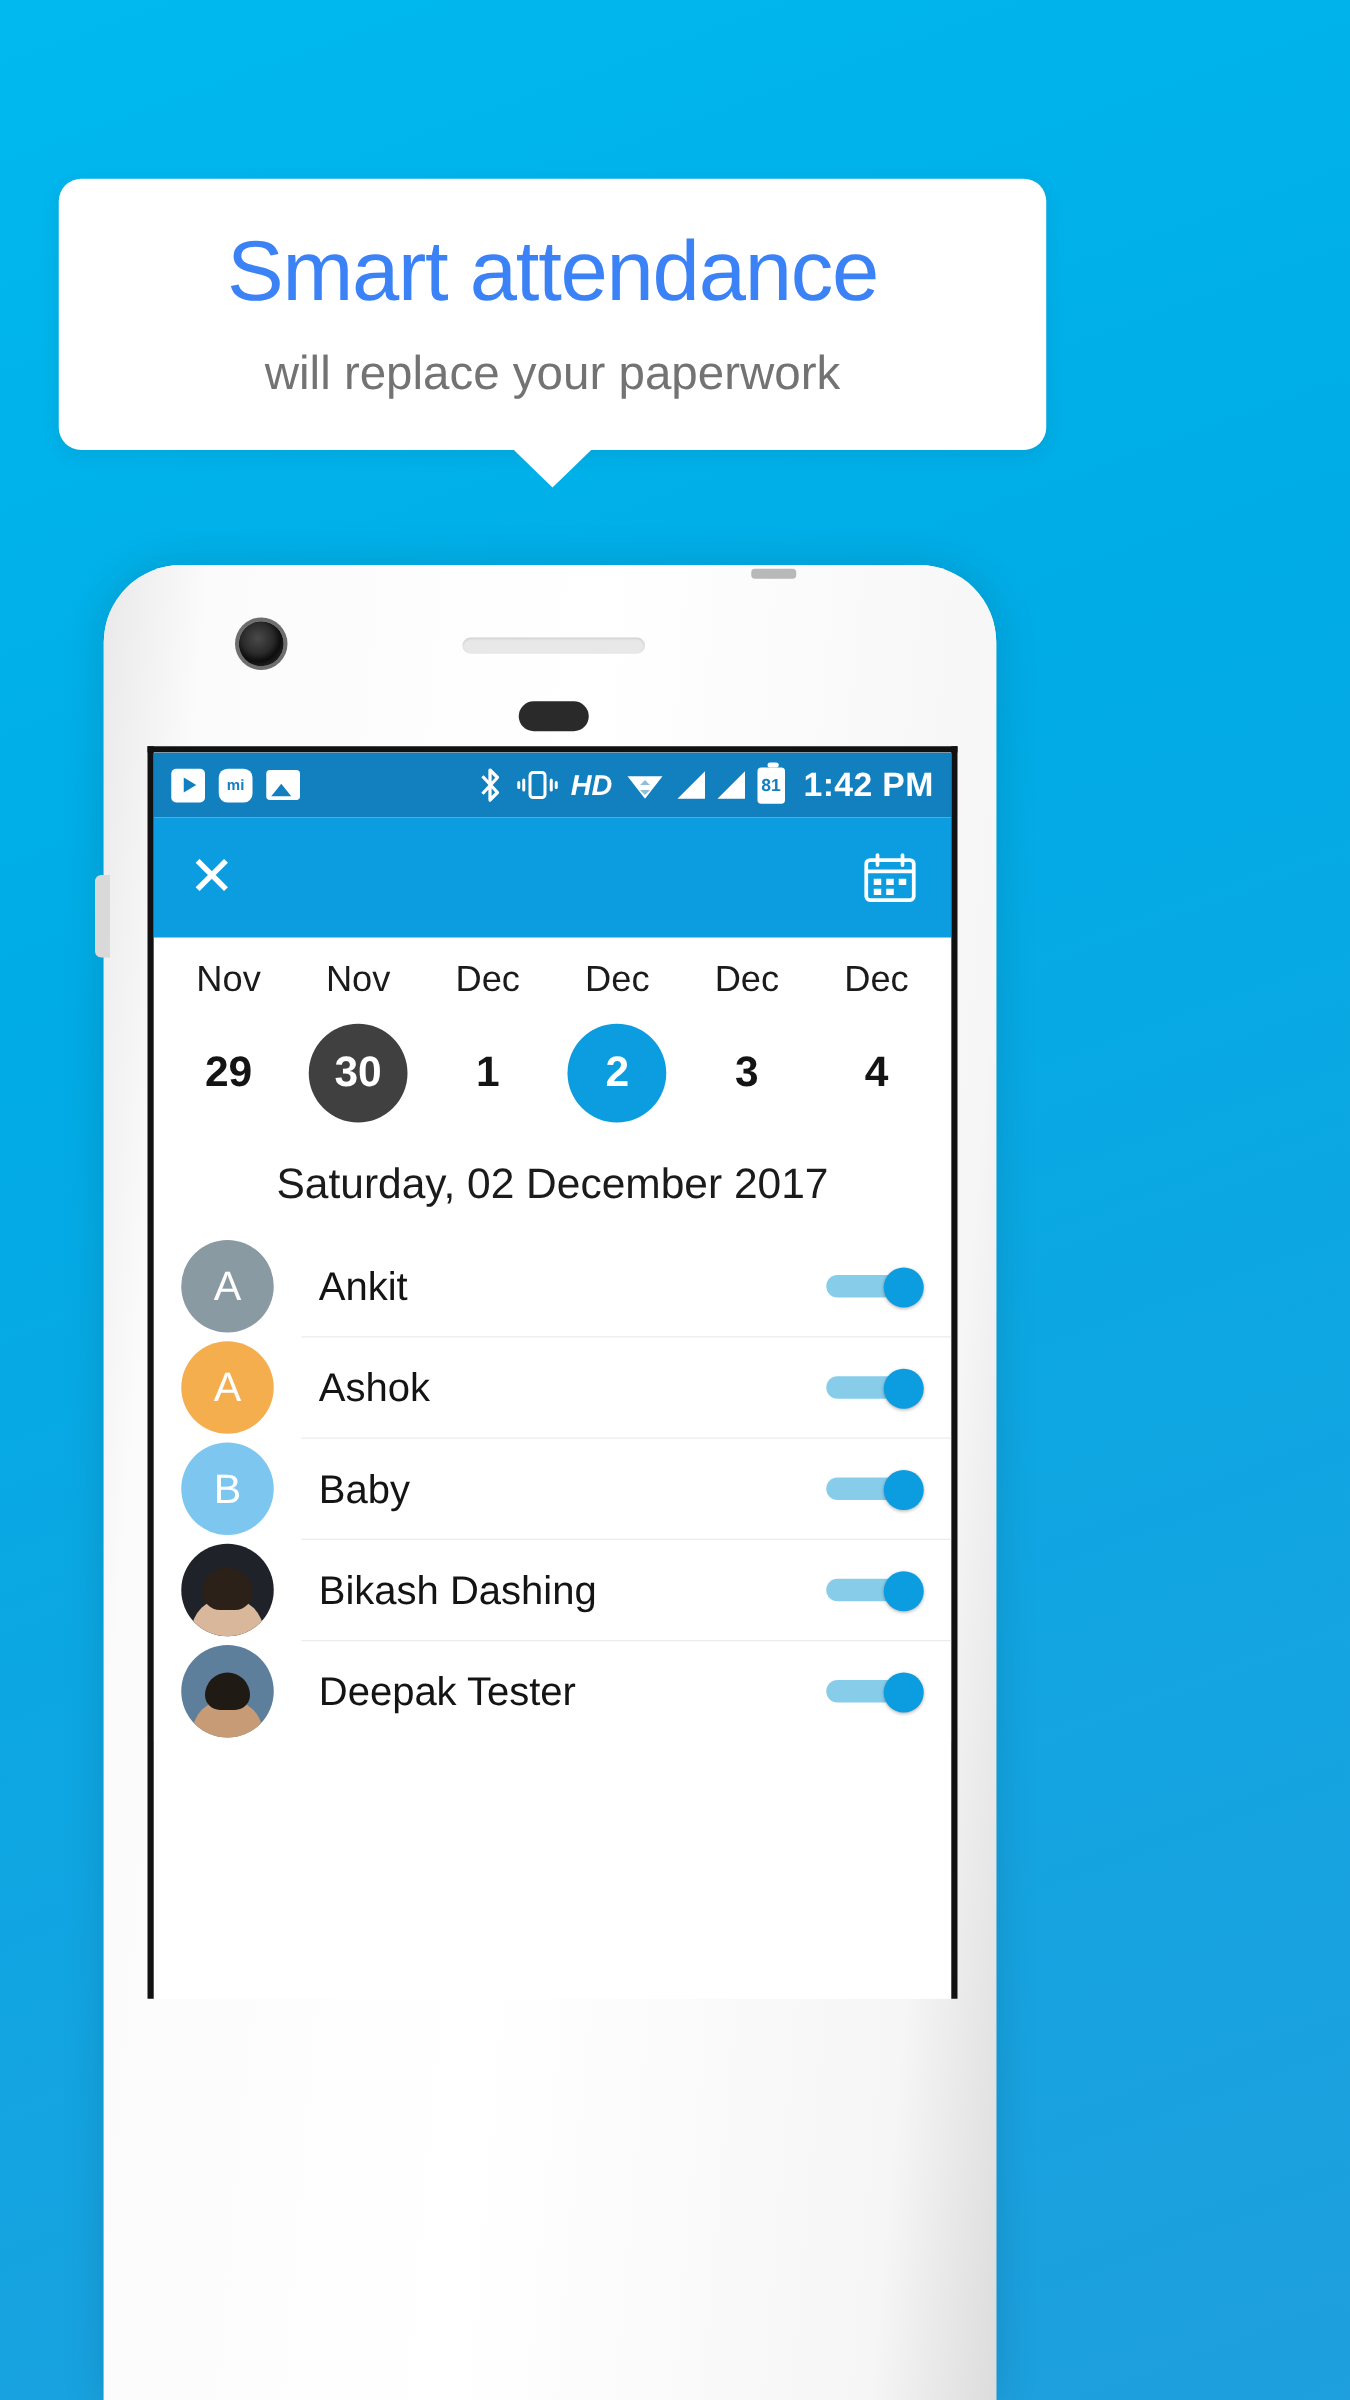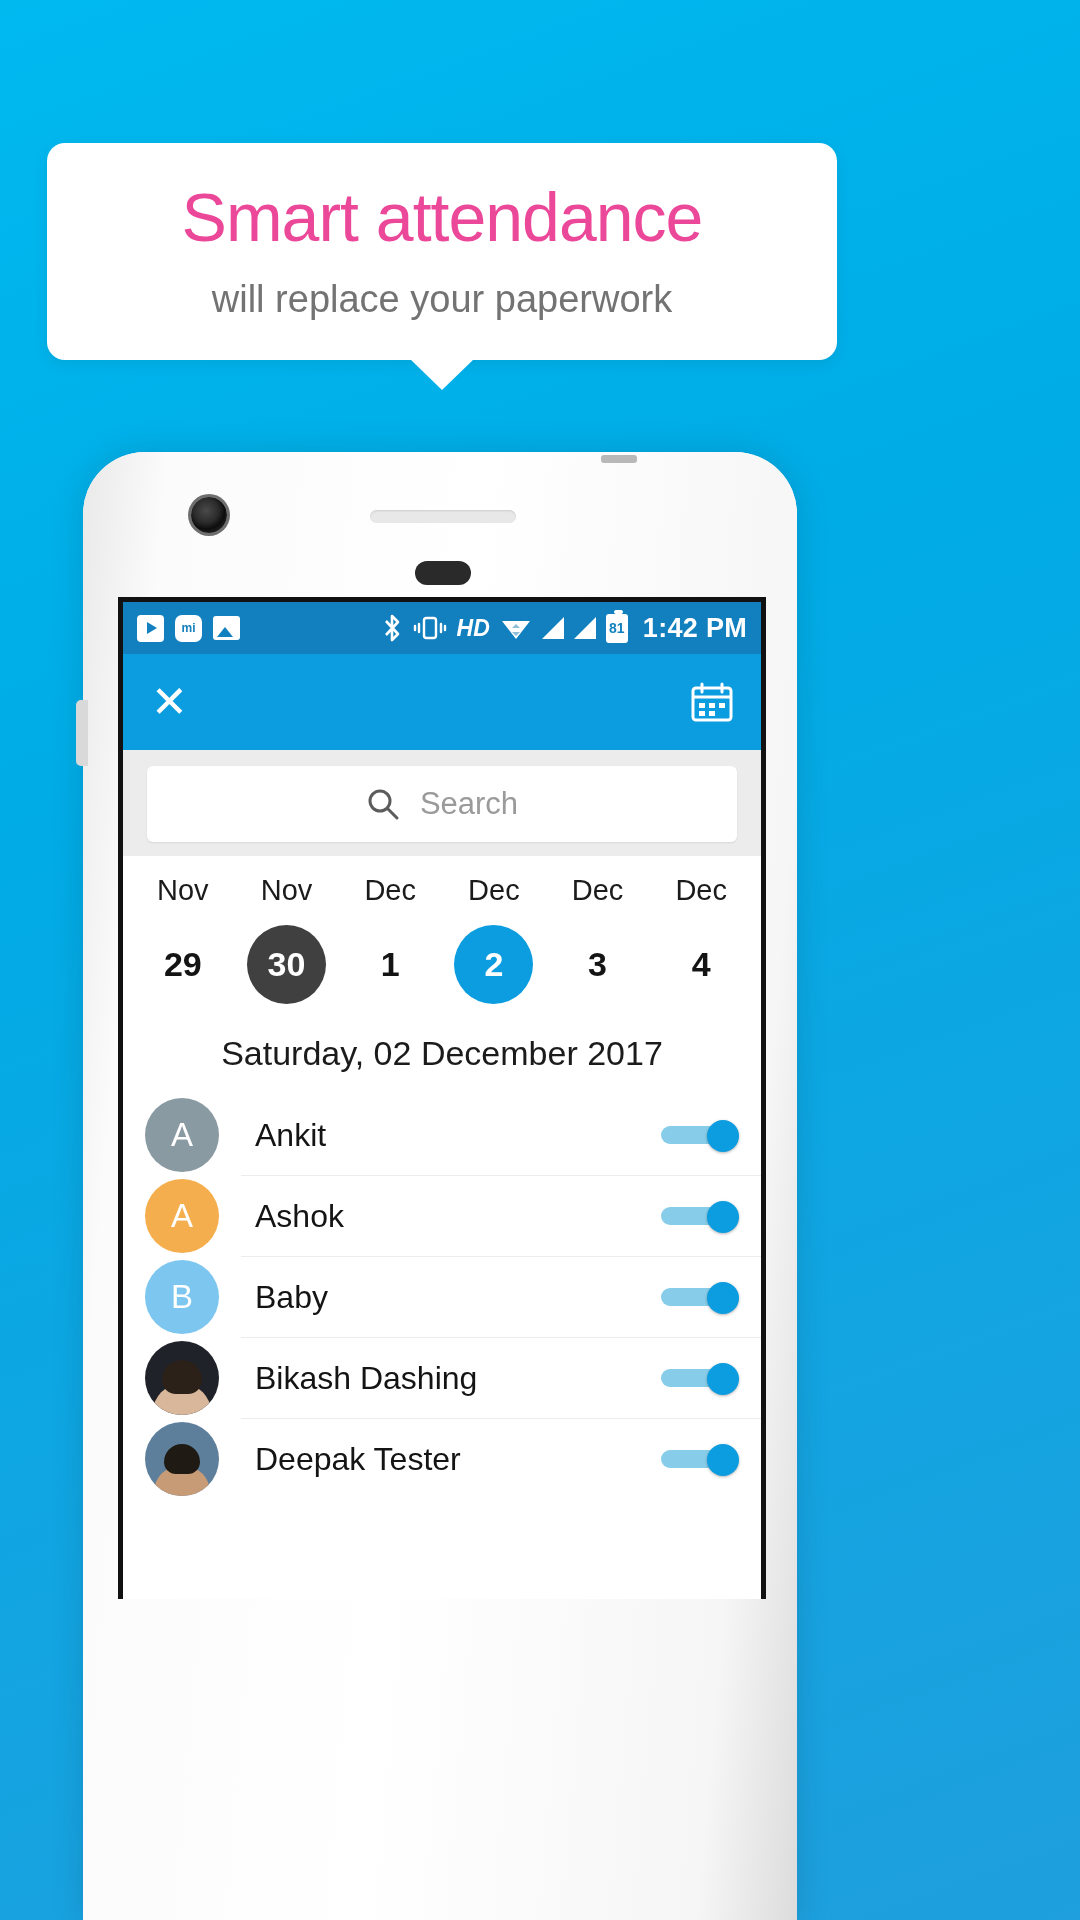--- a/index.html
+++ b/index.html
@@ -11,21 +11,21 @@
   }
 
   
   .callout {
     position:absolute; left:47px; top:143px; width:790px; height:217px;
     background:#ffffff; border-radius:18px;
     box-shadow:0 4px 16px rgba(0,0,0,0.07);
     display:flex; flex-direction:column; align-items:center; justify-content:center;
   }
   .callout-title {
-    font-size:68px; color:#ec4899; font-weight:400; letter-spacing:-1px;
+    font-size:68px; color:#3b82f6; font-weight:400; letter-spacing:-1px;
     line-height:1.05; white-space:nowrap;
   }
   .callout-sub {
     font-size:38px; color:#737373; font-weight:400; margin-top:24px; white-space:nowrap;
   }
   .callout-tail {
     position:absolute; left:409px; top:358px; width:0; height:0;
     border-left:33px solid transparent; border-right:33px solid transparent;
     border-top:32px solid #ffffff;
   }
@@ -269,31 +269,20 @@
           <path d="M11 2 L11 10 M31 2 L31 10" stroke="#fff" stroke-width="3" stroke-linecap="round"></path>
           <rect x="8" y="21" width="6" height="5" fill="#fff"></rect>
           <rect x="18" y="21" width="6" height="5" fill="#fff"></rect>
           <rect x="28" y="21" width="6" height="5" fill="#fff"></rect>
           <rect x="8" y="29" width="6" height="5" fill="#fff"></rect>
           <rect x="18" y="29" width="6" height="5" fill="#fff"></rect>
         </svg>
       </span>
     </div>
 
-    <div class="searchwrap">
-      <div class="searchbox">
-        <span class="search-ico">
-          <svg width="34" height="34" viewBox="0 0 34 34">
-            <circle cx="14" cy="14" r="10" stroke="#5c5c5c" stroke-width="3" fill="none"></circle>
-            <path d="M21.5 21.5 L31 31" stroke="#5c5c5c" stroke-width="3" stroke-linecap="round"></path>
-          </svg>
-        </span>
-        <span class="search-ph">Search</span>
-      </div>
-    </div>
 
     <div class="datestrip" id="date-strip">
         <div class="datecell">
           <div class="date-mon">Nov</div>
           <div class="date-num">29</div>
         </div>
         <div class="datecell">
           <div class="date-mon">Nov</div>
           <div class="date-num green">30</div>
         </div>

